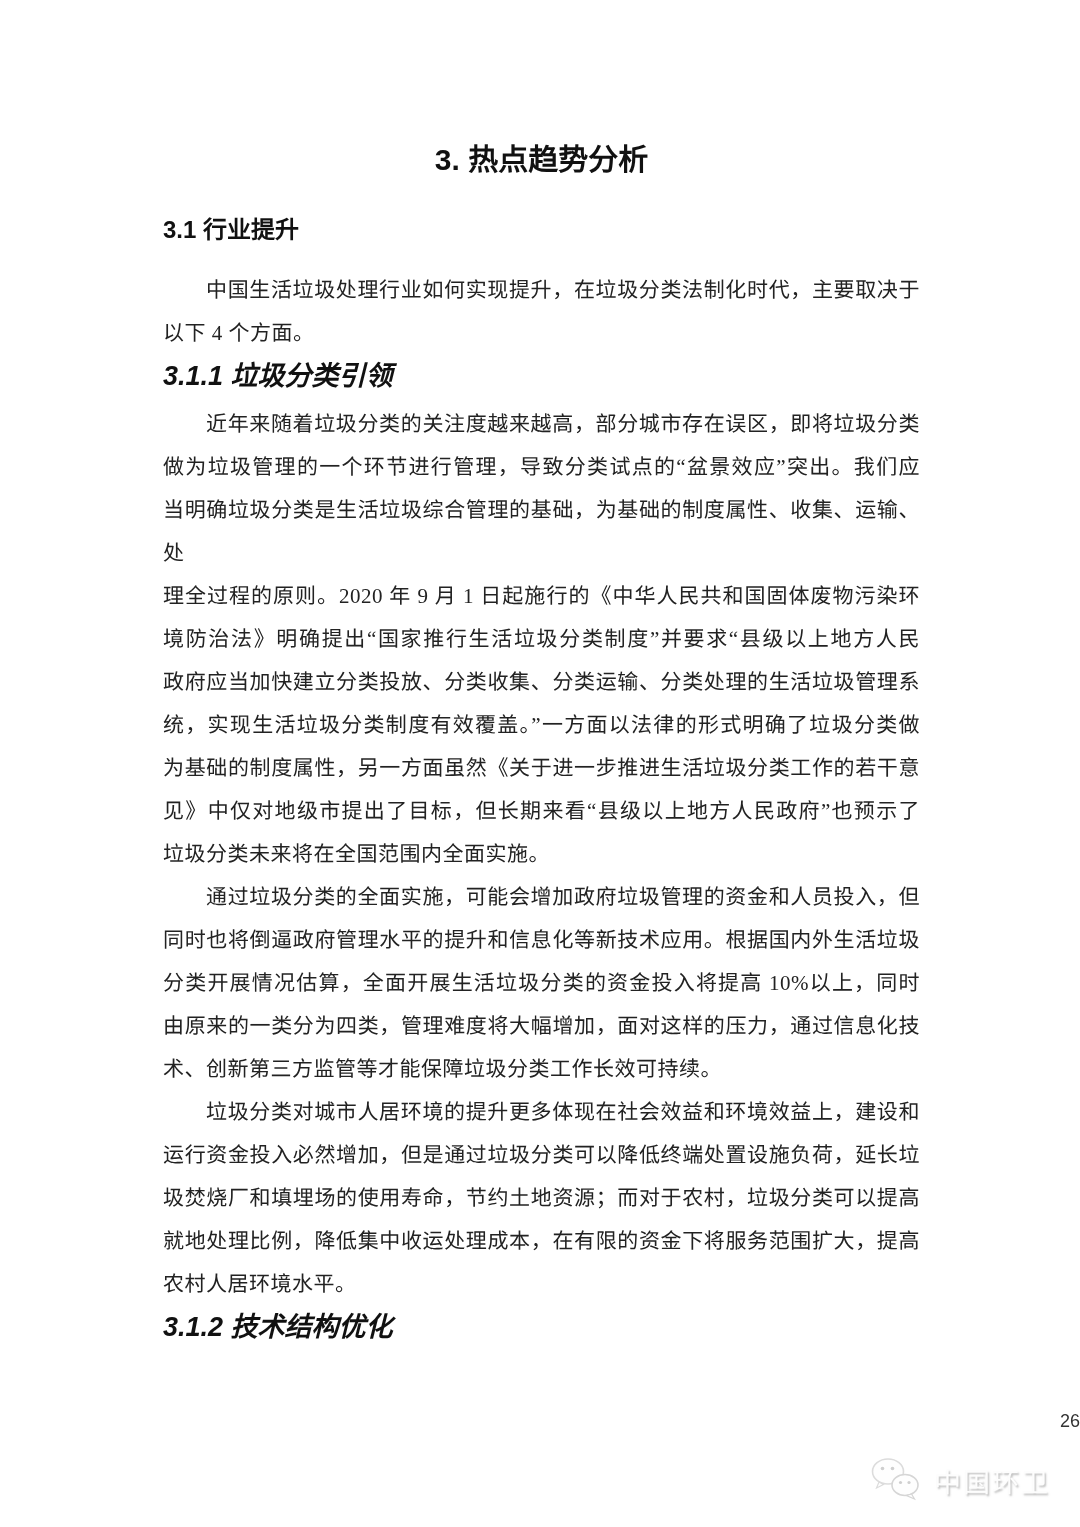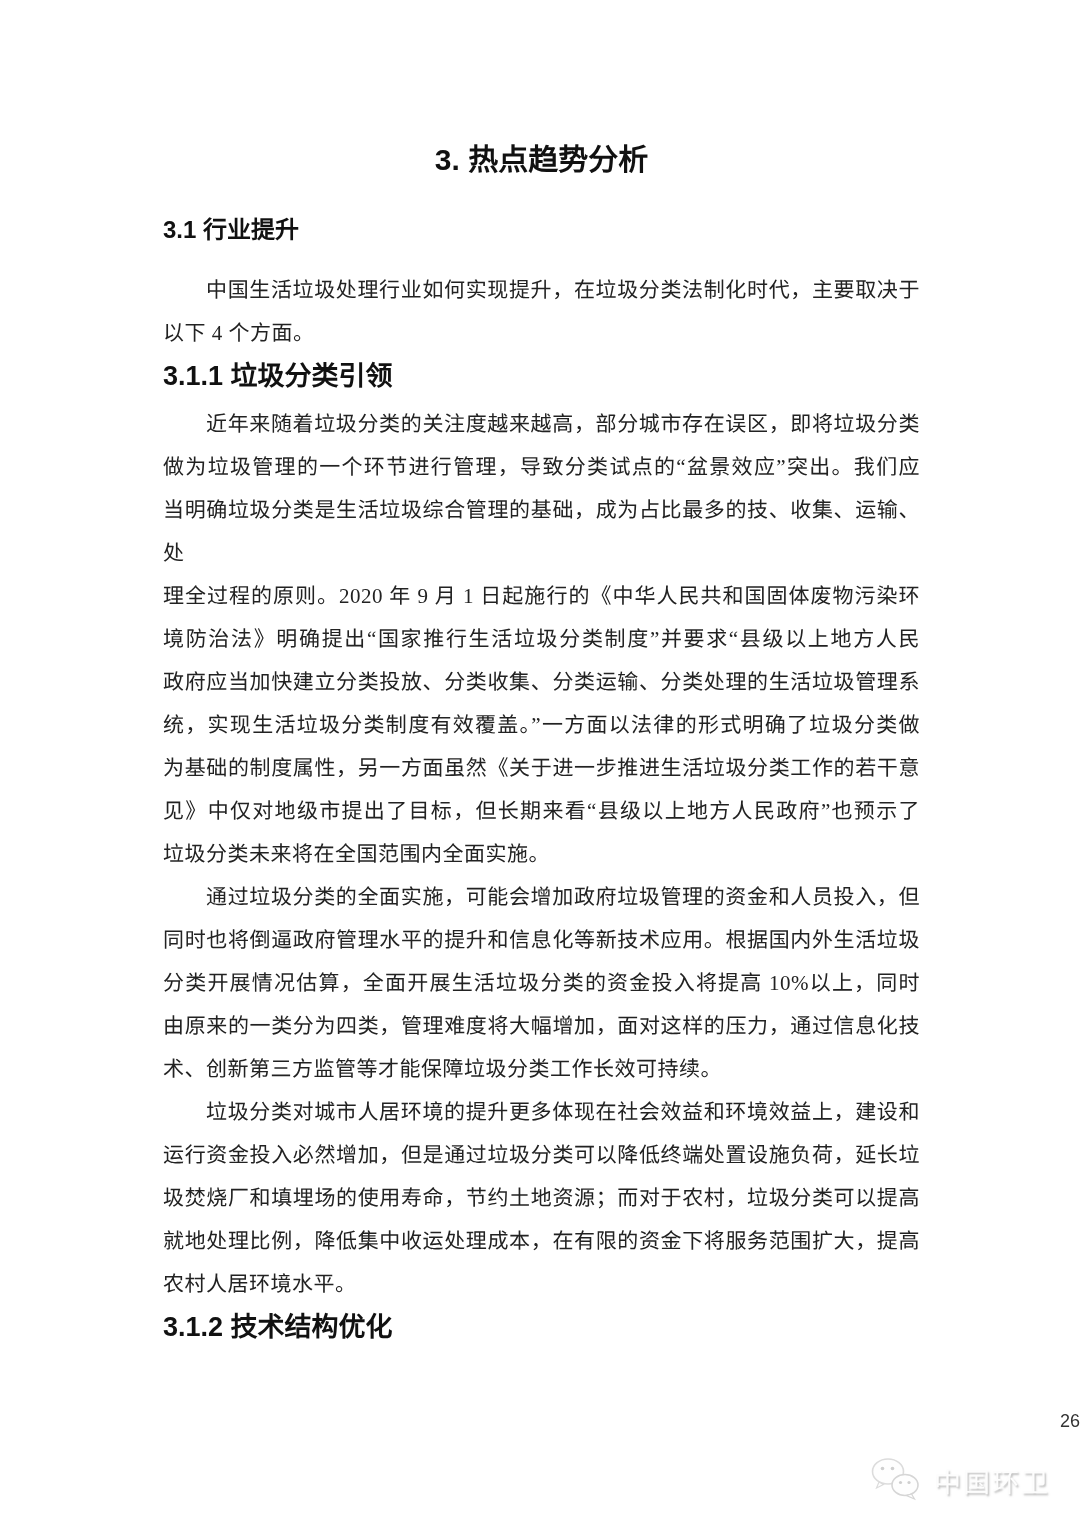--- a/index.html
+++ b/index.html
@@ -39,20 +39,21 @@
     color: #111111;
     margin: 0 0 22px 0;
   }
   .h3 {
     font-family: "Liberation Sans", sans-serif;
     font-size: 27px;
     line-height: 34px;
     font-weight: 700;
     color: #111111;
     margin: 4px 0 10px 0;
+    font-style: italic;
   }
   .para { margin: 0; }
   .line {
     font-size: 21px;
     line-height: 43px;
     color: #222222;
     text-align: justify;
     text-align-last: justify;
     letter-spacing: 0.5px;
   }
@@ -98,21 +99,21 @@
 
   <div class="h2">3.1 行业提升</div>
       <div class="para">
         <div class="line first">中国生活垃圾处理行业如何实现提升，在垃圾分类法制化时代，主要取决于</div>
         <div class="line end">以下 4 个方面。</div>
       </div>
       <div class="h3">3.1.1 垃圾分类引领</div>
       <div class="para">
         <div class="line first">近年来随着垃圾分类的关注度越来越高，部分城市存在误区，即将垃圾分类</div>
         <div class="line">做为垃圾管理的一个环节进行管理，导致分类试点的“盆景效应”突出。我们应</div>
-        <div class="line">当明确垃圾分类是生活垃圾综合管理的基础，成为占比最多的技、收集、运输、处</div>
+        <div class="line">当明确垃圾分类是生活垃圾综合管理的基础，为基础的制度属性、收集、运输、处</div>
         <div class="line">理全过程的原则。2020 年 9 月 1 日起施行的《中华人民共和国固体废物污染环</div>
         <div class="line">境防治法》明确提出“国家推行生活垃圾分类制度”并要求“县级以上地方人民</div>
         <div class="line">政府应当加快建立分类投放、分类收集、分类运输、分类处理的生活垃圾管理系</div>
         <div class="line">统，实现生活垃圾分类制度有效覆盖。”一方面以法律的形式明确了垃圾分类做</div>
         <div class="line">为基础的制度属性，另一方面虽然《关于进一步推进生活垃圾分类工作的若干意</div>
         <div class="line">见》中仅对地级市提出了目标，但长期来看“县级以上地方人民政府”也预示了</div>
         <div class="line end">垃圾分类未来将在全国范围内全面实施。</div>
       </div>
       <div class="para">
         <div class="line first">通过垃圾分类的全面实施，可能会增加政府垃圾管理的资金和人员投入，但</div>

